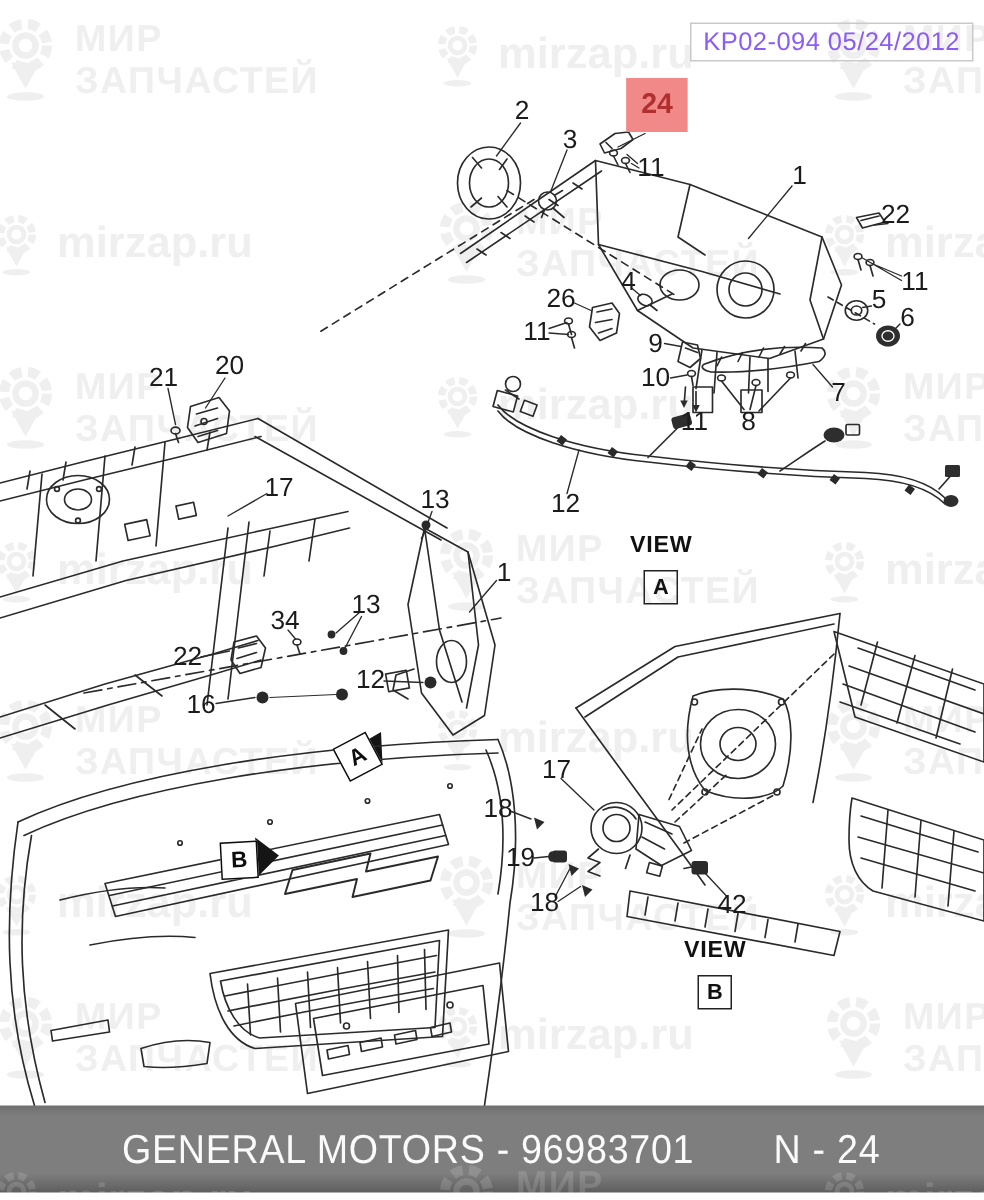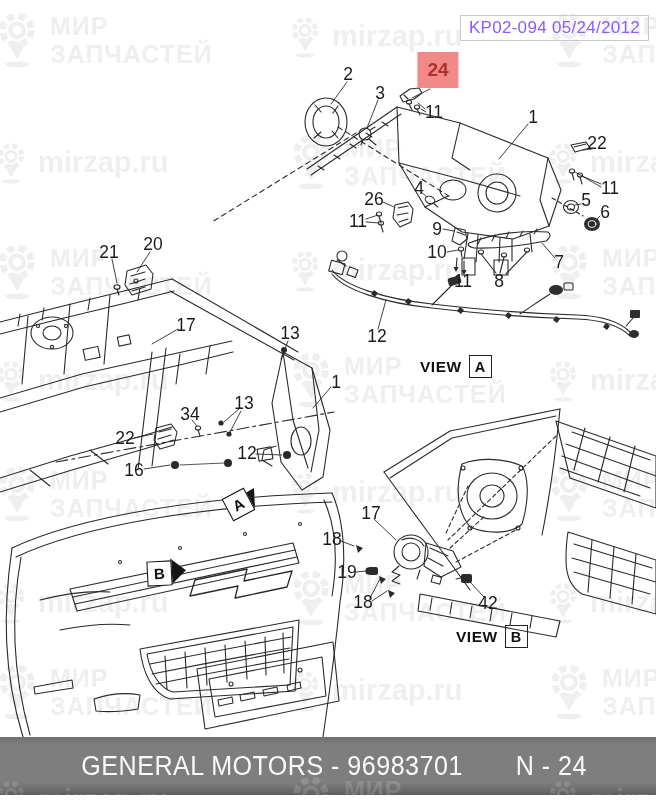--- a/index.html
+++ b/index.html
@@ -26,21 +26,21 @@
   #art{position:absolute;left:0;top:0;z-index:2;pointer-events:none;}
 
   
   .part-label{position:absolute;transform:translate(-50%,-50%);font-size:17.5px;
               color:#1b1b1b;z-index:3;white-space:nowrap;}
   .part-label.hl{background:var(--hl-bg,#f18989);color:var(--hl-text,#b03030);
                  font-weight:bold;font-size:19px;padding:7px 10px;}
 
   
   .view-tag{position:absolute;display:flex;align-items:center;gap:7px;font-weight:bold;
-            font-size:15.5px;color:#111;letter-spacing:.5px;z-index:3;}
+            font-size:15.5px;color:#111;letter-spacing:.5px;z-index:3;flex-direction:column;}
   .letter-box{display:flex;align-items:center;justify-content:center;width:21px;height:21px;
               border:1.4px solid #222;font-size:14.5px;}
   #view-a{left:420px;top:355px;}
   #view-b{left:456px;top:625px;}
 
   
   .marker-box{position:absolute;width:23px;height:23px;border:1.6px solid #0d0d0d;
               display:flex;align-items:center;justify-content:center;font-weight:bold;
               font-size:15px;color:#0d0d0d;background:#fff;z-index:3;}
   #marker-a{left:226px;top:492px;transform:rotate(-28deg);}

